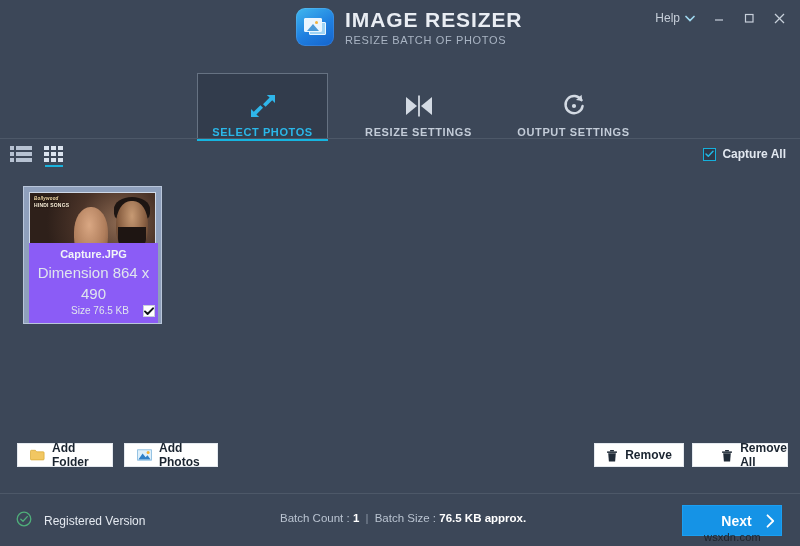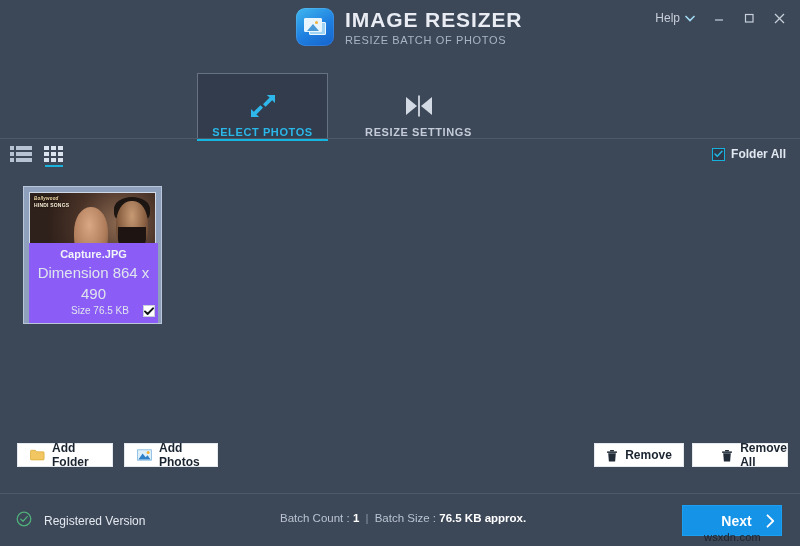--- a/index.html
+++ b/index.html
@@ -566,20 +566,30 @@
       <div class="tab-icon">
         <svg width="30" height="26" viewBox="0 0 30 26">
           <path d="M2 4 L13 13 L2 22 Z" fill="#d3dae3"></path>
           <path d="M28 4 L17 13 L28 22 Z" fill="#d3dae3"></path>
           <line x1="15" y1="2.5" x2="15" y2="23.5" stroke="#d3dae3" stroke-width="1.8"></line>
         </svg>
       </div>
       <div class="tab-label">RESIZE SETTINGS</div>
     </div>
 
+    <div class="tab" id="tab2">
+      <div class="tab-icon">
+        <svg width="26" height="26" viewBox="0 0 26 26">
+          <path d="M20.5 7.2 A8.6 8.6 0 1 0 21.6 13" fill="none" stroke="#d3dae3" stroke-width="2.4" stroke-linecap="round"></path>
+          <path d="M20.6 1.8 L21.2 8.1 L15 7.1 Z" fill="#d3dae3"></path>
+          <circle cx="13" cy="13" r="2.1" fill="#d3dae3"></circle>
+        </svg>
+      </div>
+      <div class="tab-label">OUTPUT SETTINGS</div>
+    </div>
   </div>
   <div class="tabs-rule"></div>
 
   <div class="toolrow">
     <div class="viewtoggles">
       <div class="vbtn">
         <svg width="22" height="17" viewBox="0 0 22 17">
           <rect x="0" y="0" width="4" height="4" fill="#b7c2d2"></rect>
           <rect x="6" y="0" width="16" height="4" fill="#b7c2d2"></rect>
           <rect x="0" y="6" width="4" height="4" fill="#b7c2d2"></rect>
@@ -604,21 +614,21 @@
     </div>
 
     <div class="selectall">
       <div class="cbox">
         <span>
           <svg width="9" height="8" viewBox="0 0 9 8">
             <path d="M1 4 L3.3 6.3 L8 1.3" fill="none" stroke="#23b8e3" stroke-width="1.5" stroke-linecap="round" stroke-linejoin="round"></path>
           </svg>
         </span>
       </div>
-      <div class="lbl">Folder All</div>
+      <div class="lbl">Capture All</div>
     </div>
   </div>
 
   <div class="filearea">
 
     <div class="card">
       <div class="card-thumb">
         <div class="thumb-bg"></div>
         <div class="thumb-face-l"></div>
         <div class="thumb-hair-r"></div>

